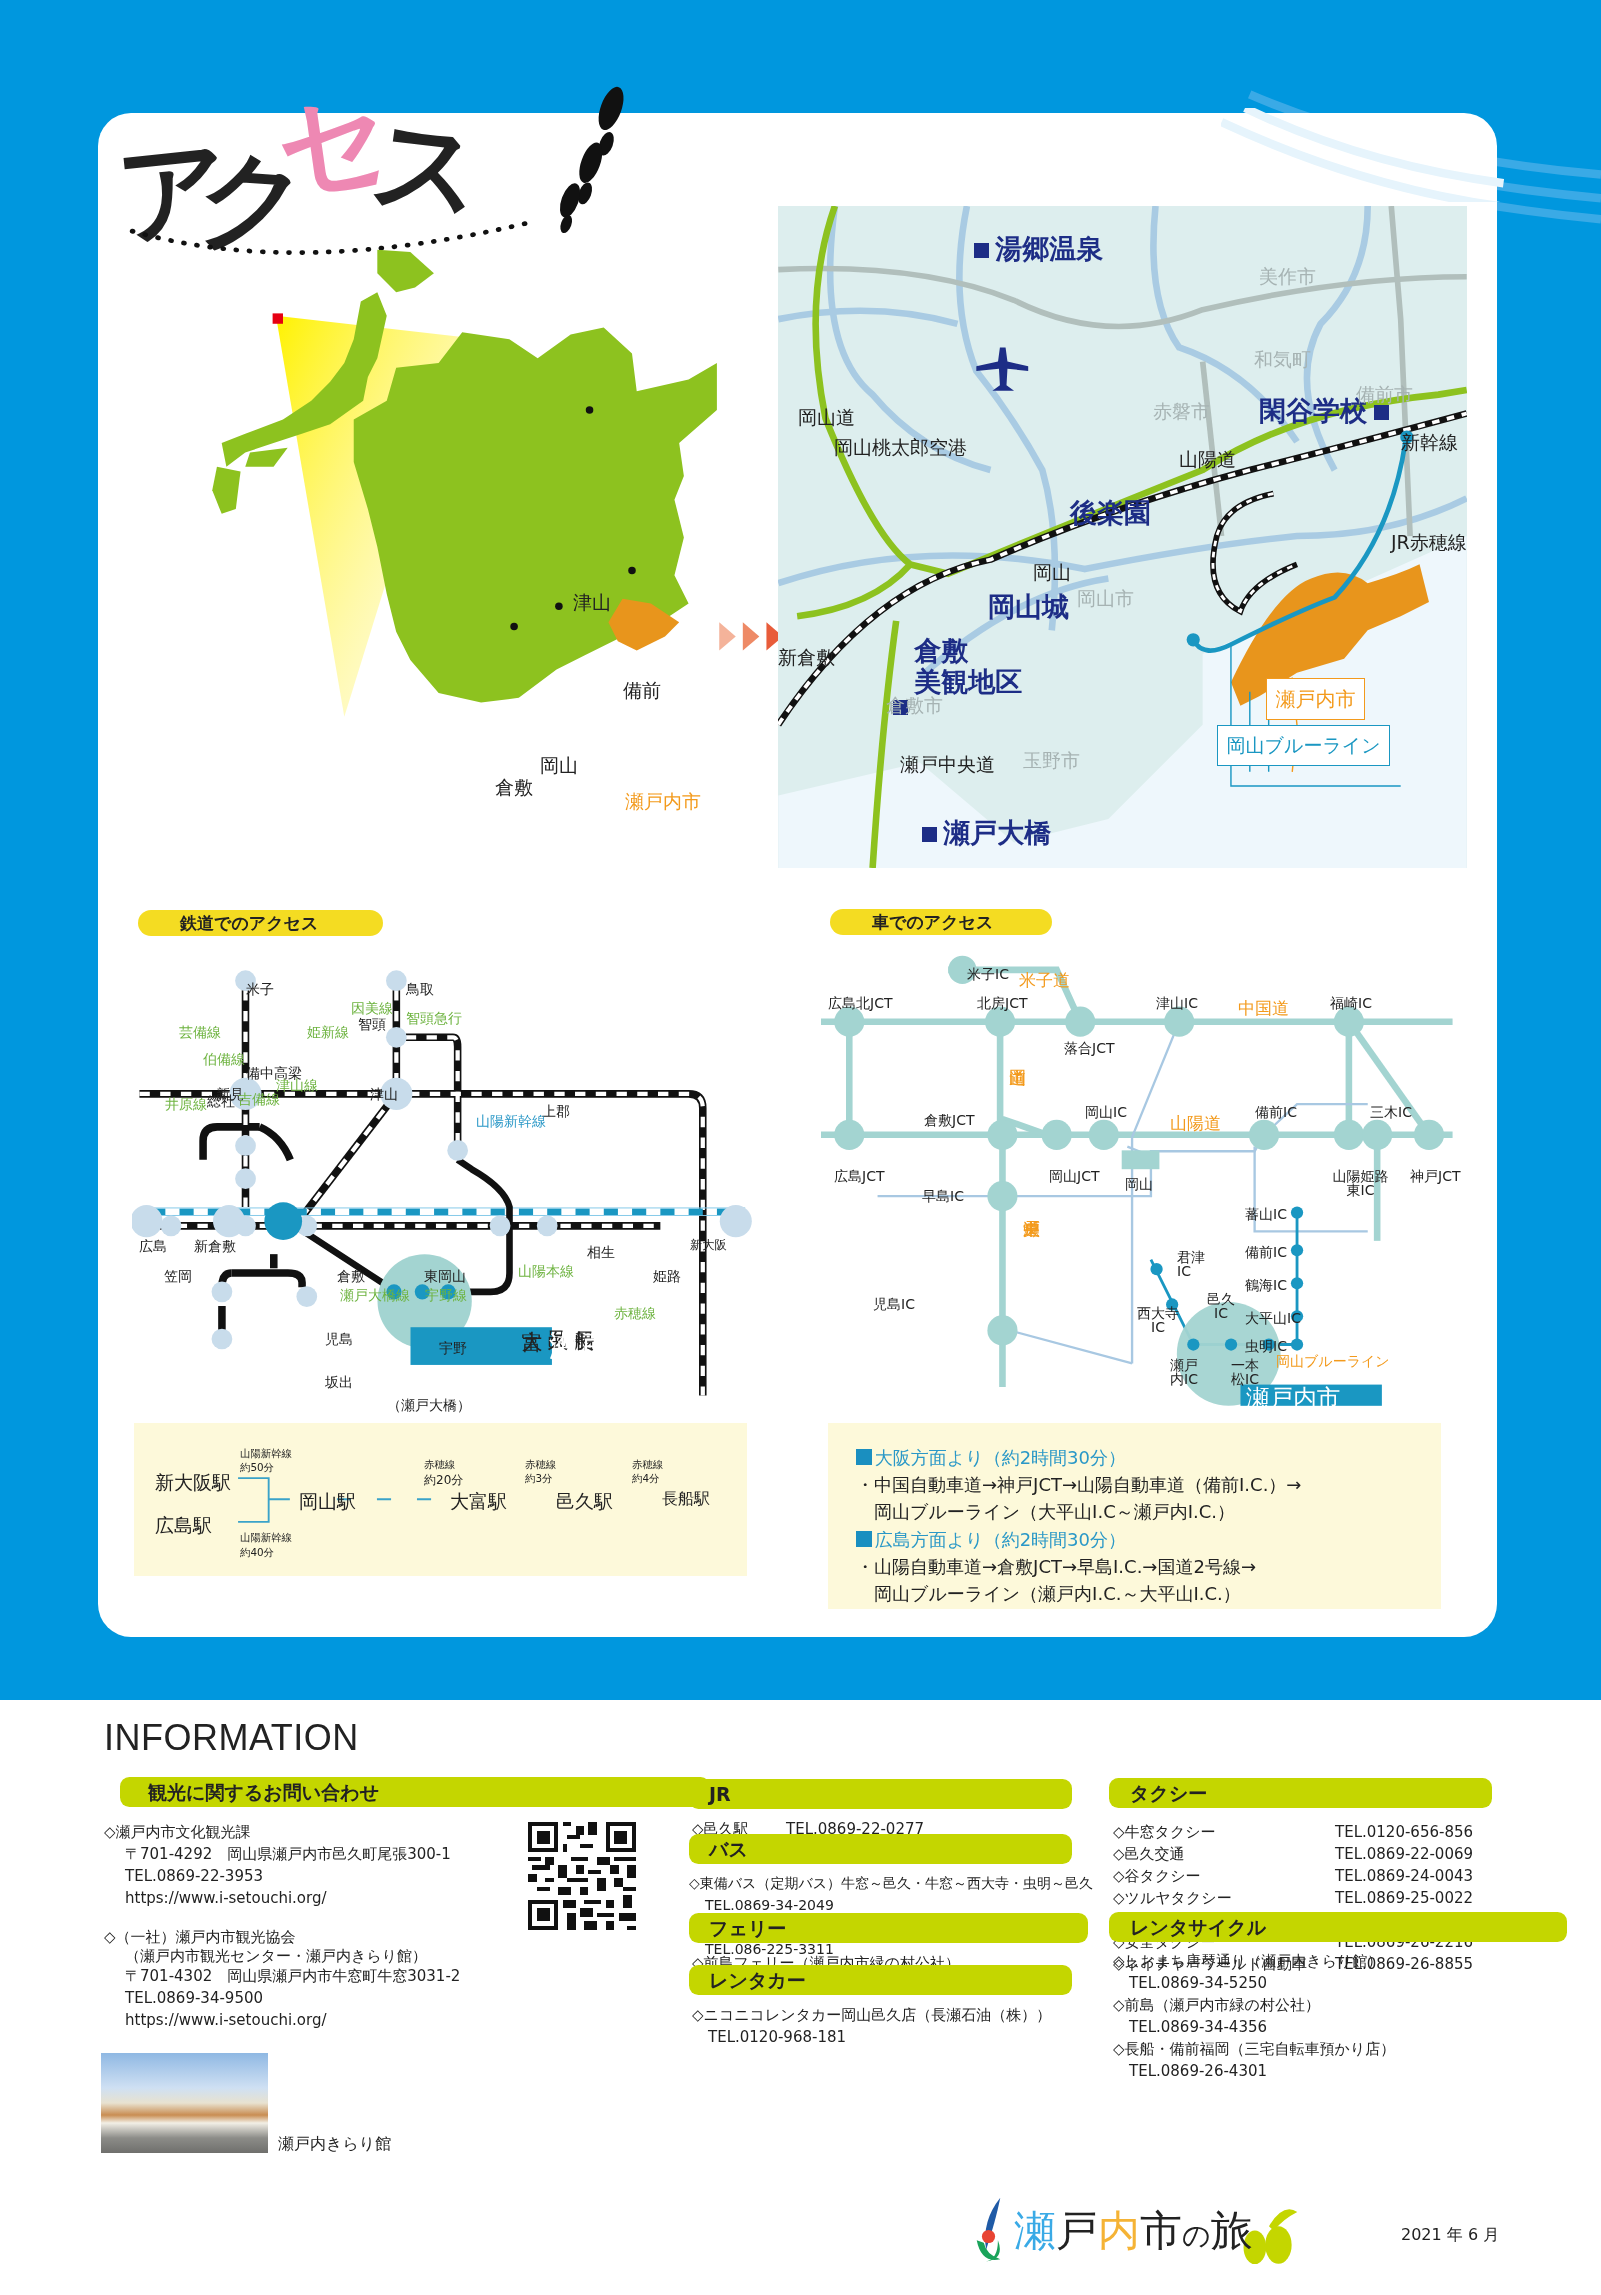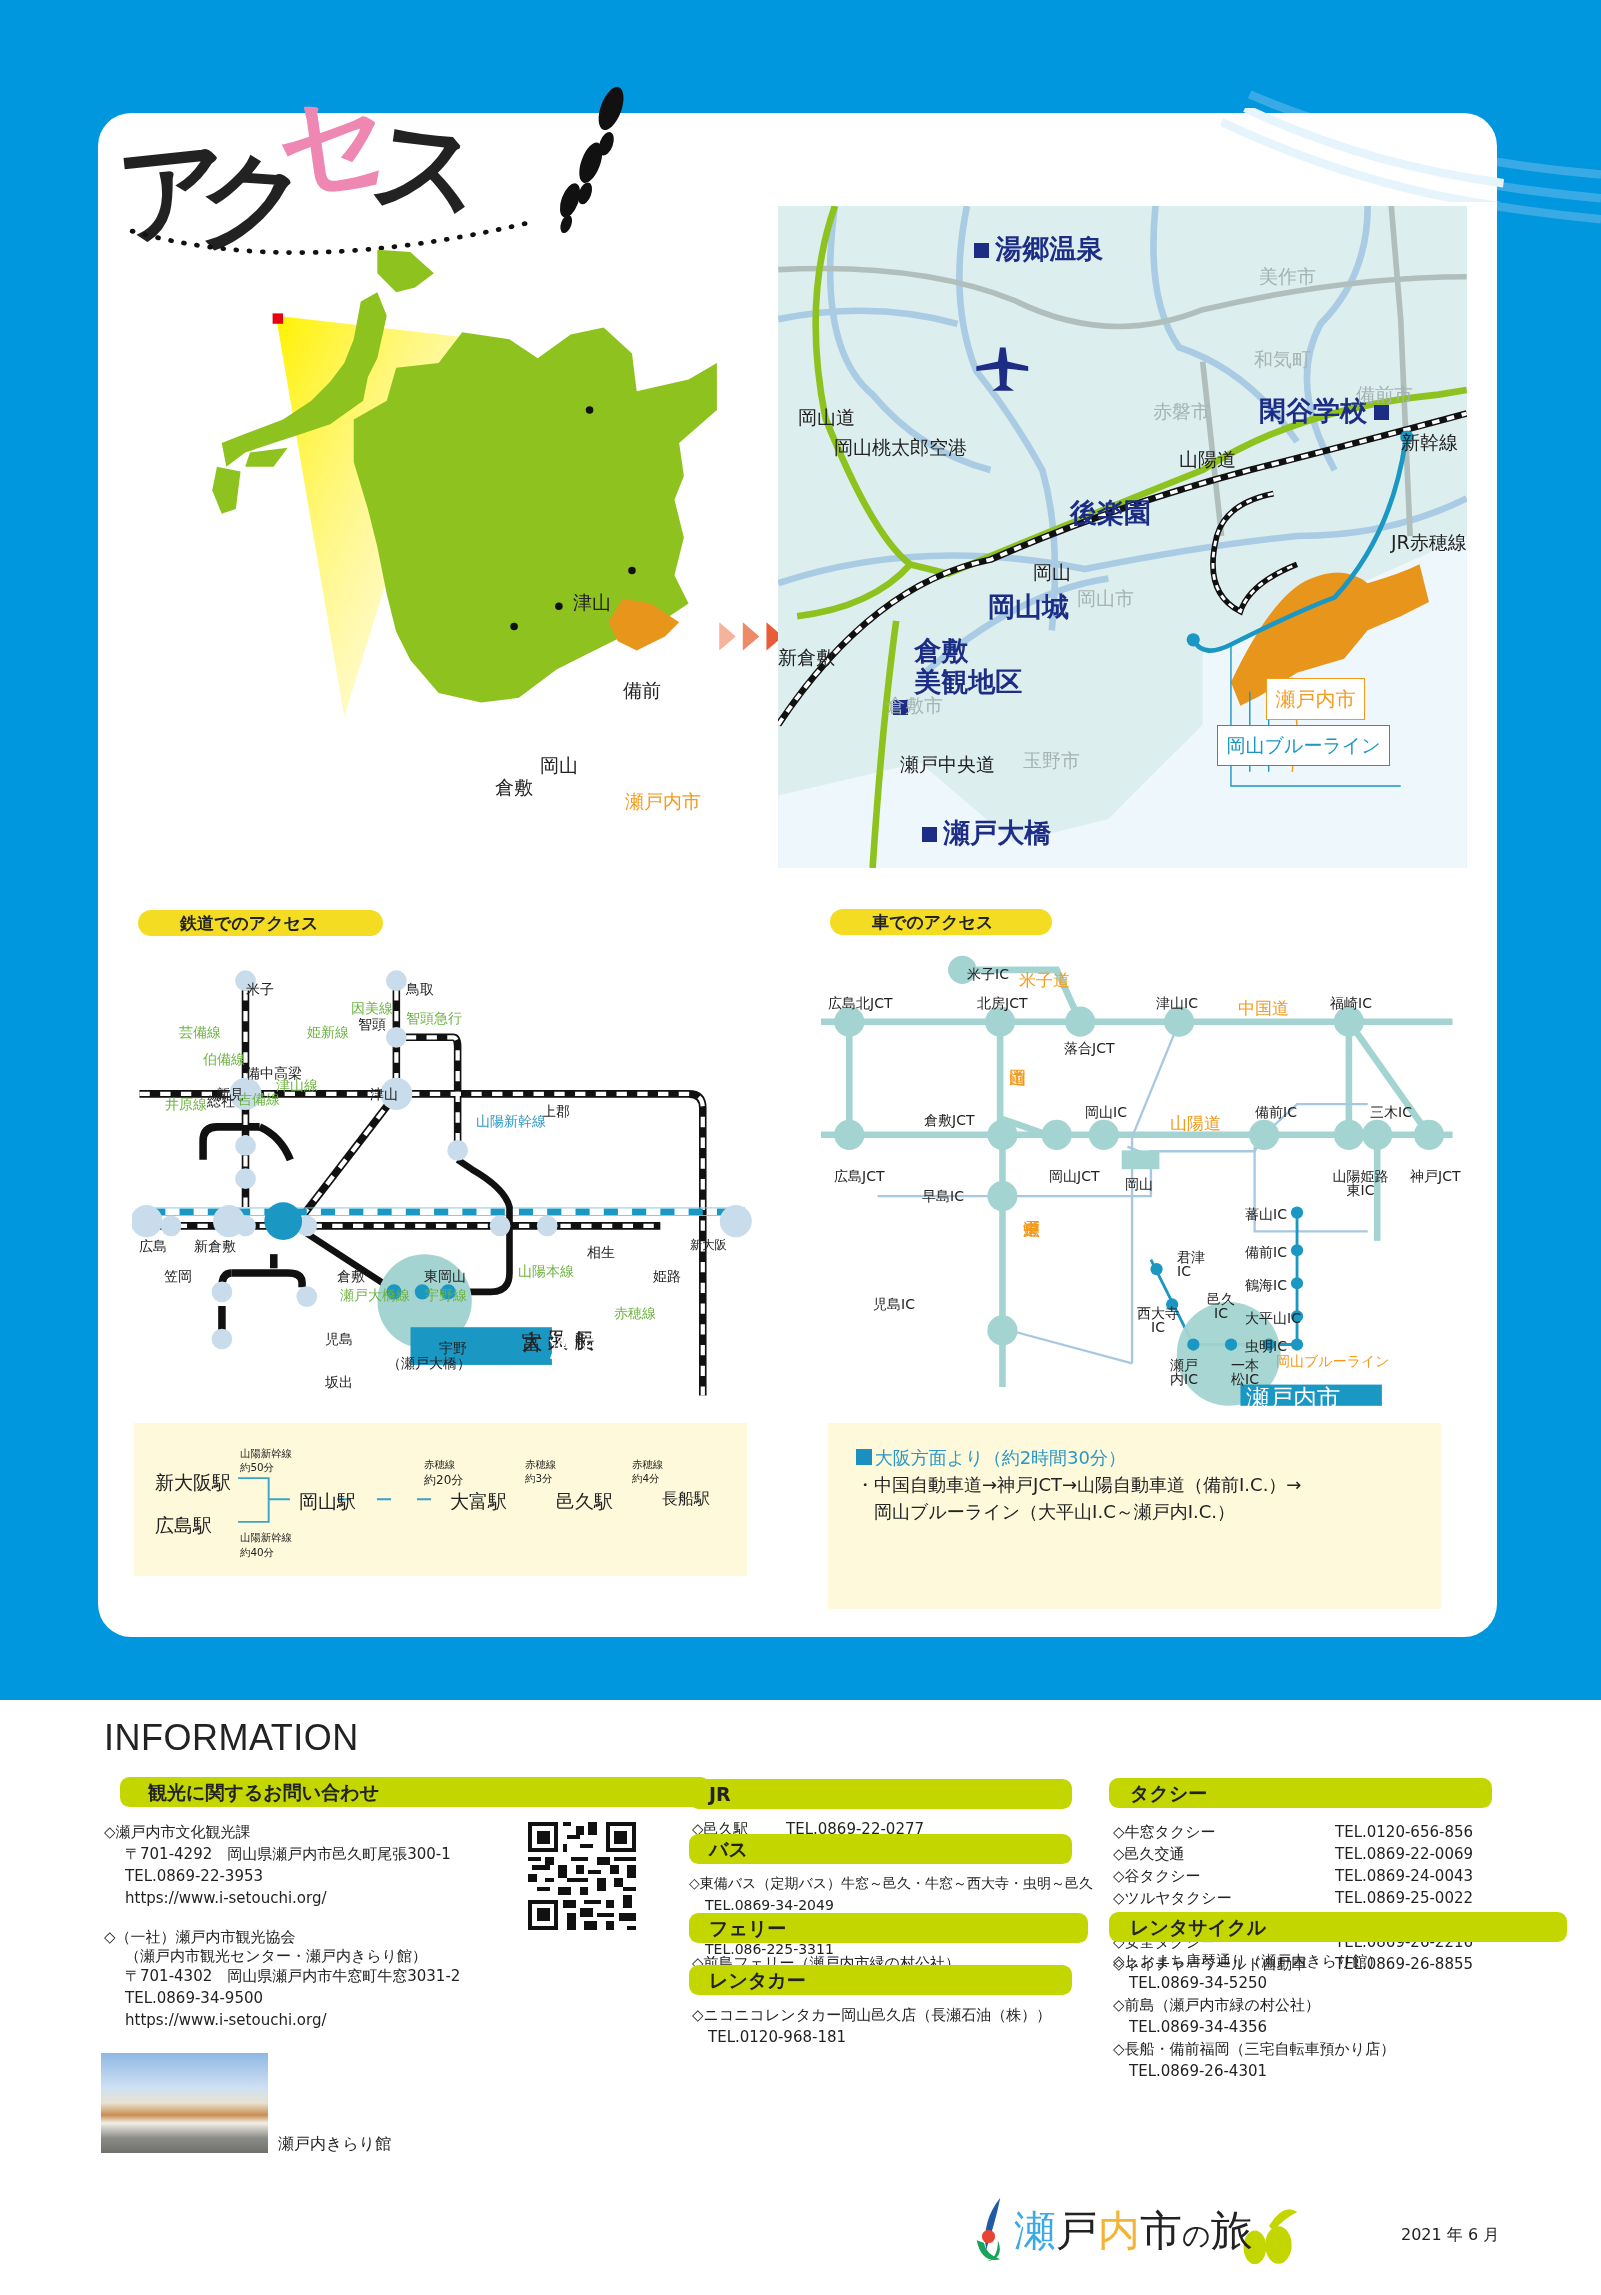--- a/index.html
+++ b/index.html
@@ -259,21 +259,21 @@
 <span class="dl" style="left:164px;top:1269px">笠岡</span>
 <span class="dl" style="left:337px;top:1269px">倉敷</span>
 <span class="dl" style="left:424px;top:1269px">東岡山</span>
 <span class="dl" style="left:653px;top:1269px">姫路</span>
 <span class="dl dlg" style="left:518px;top:1264px">山陽本線</span>
 <span class="dl dlg" style="left:340px;top:1288px">瀬戸大橋線</span>
 <span class="dl dlg" style="left:425px;top:1288px">宇野線</span>
 <span class="dl dlg" style="left:614px;top:1306px">赤穂線</span>
 <span class="dl" style="left:325px;top:1332px">児島</span>
 <span class="dl" style="left:439px;top:1341px">宇野</span>
-<span class="dl" style="left:387px;top:1356px">（瀬戸大橋）</span>
+<span class="dl" style="left:387px;top:1398px">（瀬戸大橋）</span>
 <span class="dl" style="left:325px;top:1375px">坂出</span>
 <span class="dl" style="left:521px;top:1314px;font-size:21px;writing-mode:vertical-rl">大富</span>
 <span class="dl" style="left:547px;top:1314px;font-size:21px;writing-mode:vertical-rl">邑久</span>
 <span class="dl" style="left:573px;top:1314px;font-size:21px;writing-mode:vertical-rl">長船</span>
 <span class="dl" style="left:549px;top:1332px;font-size:29px;color:#fff">瀬戸内市</span>
 
 <div class="note" style="left:134px;top:1423px;width:613px;height:153px">
   <svg class="abs" style="left:0;top:0" width="613" height="153" viewBox="0 0 1300 325">
       <path d="M220 117 L285 117 L285 210 L220 210 M285 162 L330 162 M430 162 L460 162 M515 162 L545 162 M600 162 L630 162" stroke="#3aa3c9" stroke-width="4" fill="none" transform="translate(0,0)"></path>
     </svg>
@@ -387,20 +387,25 @@
 <span class="dl" style="left:1226px;top:1358px;width:38px;white-space:normal;text-align:center">一本松IC</span>
 <span class="dl dlo" style="left:1276px;top:1354px">岡山ブルーライン</span>
 <span class="dl" style="left:1246px;top:1387px;font-size:23.6px;color:#fff">瀬戸内市</span>
 
 <div class="note" style="left:828px;top:1423px;width:613px;height:186px">
   <div class="sect" style="left:28px;top:21px">
     <div class="h">大阪方面より（約2時間30分）</div>
     <div>・中国自動車道→神戸JCT→山陽自動車道（備前I.C.）→</div>
     <div>　岡山ブルーライン（大平山I.C～瀬戸内I.C.）</div>
   </div>
+  <div class="sect" style="left:28px;top:103px">
+    <div class="h">広島方面より（約2時間30分）</div>
+    <div>・山陽自動車道→倉敷JCT→早島I.C.→国道2号線→</div>
+    <div>　岡山ブルーライン（瀬戸内I.C.～大平山I.C.）</div>
+  </div>
 </div>
 
 <div id="info-title" class="abs">INFORMATION</div>
 
 <div class="ih" style="left:120px;top:1777px;width:590px;padding-left:28px;box-sizing:border-box">観光に関するお問い合わせ</div>
 <div class="ib" style="left:104px;top:1821px">
   <span class="row">◇瀬戸内市文化観光課</span>
   <span class="row ind">〒701-4292　岡山県瀬戸内市邑久町尾張300-1</span>
   <span class="row ind">TEL.0869-22-3953</span>
   <a class="row ind" style="color:#222;text-decoration:none">https://www.i-setouchi.org/</a>

